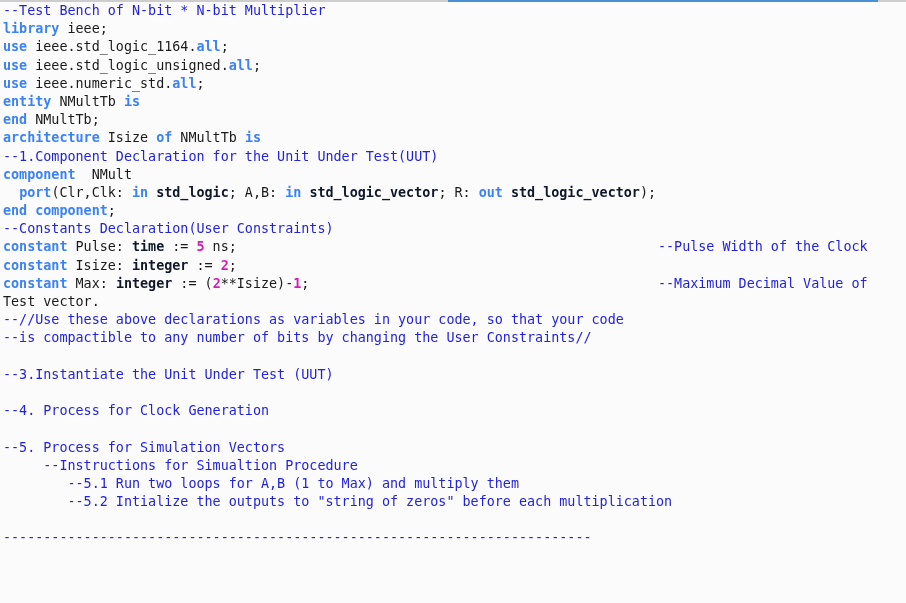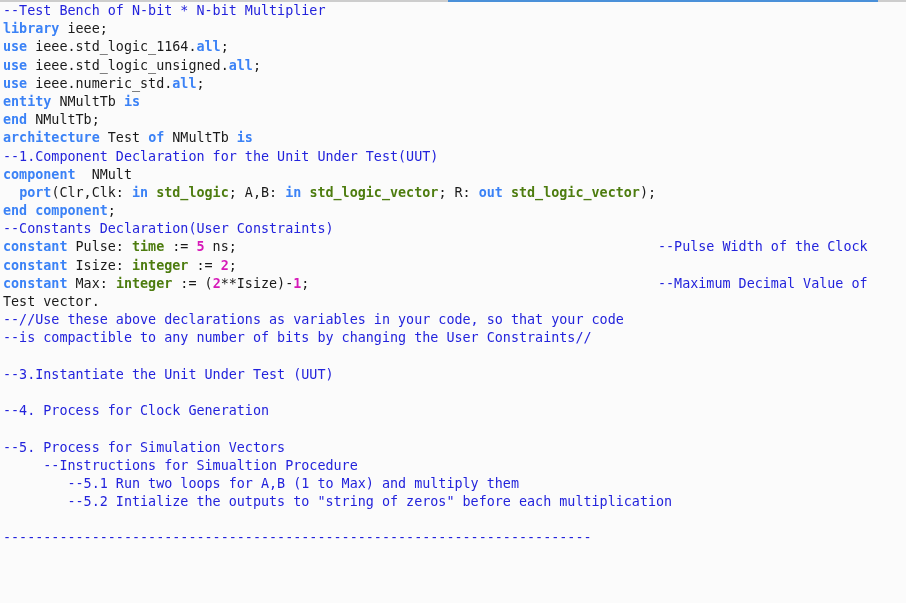--- a/index.html
+++ b/index.html
@@ -54,21 +54,21 @@
     height: 18.2px;
     line-height: 18.2px;
     font-size: 13.4px;
     white-space: pre;
     padding-left: 3px;
     color: #1a1a1a;
     letter-spacing: 0px;
   }
   .tok { white-space: pre; }
   .kw      { color: #3b82f6; font-weight: bold; }
-  .type    { color: #4d7c0f; font-weight: bold; margin-top: 36px; }
+  .type    { color: #0f172a; font-weight: bold; margin-top: 36px; }
   .num     { color: #d619b8; font-weight: bold; }
   .cmt     { color: #2323dc; }
   .plain   { color: #1a1a1a; }
   .trail-cmt {
     position: absolute;
     left: 658px;
     top: 0;
     color: #2323dc;
     white-space: pre;
     text-align: center;
@@ -83,21 +83,21 @@
 </div>
 
 <div id="code-area">
     <div class="code-line"><span class="tok cmt">--Test Bench of N-bit * N-bit Multiplier</span></div>
     <div class="code-line"><span class="tok kw">library</span><span class="tok plain"> ieee;</span></div>
     <div class="code-line"><span class="tok kw">use</span><span class="tok plain"> ieee.std_logic_1164.</span><span class="tok kw">all</span><span class="tok plain">;</span></div>
     <div class="code-line"><span class="tok kw">use</span><span class="tok plain"> ieee.std_logic_unsigned.</span><span class="tok kw">all</span><span class="tok plain">;</span></div>
     <div class="code-line"><span class="tok kw">use</span><span class="tok plain"> ieee.numeric_std.</span><span class="tok kw">all</span><span class="tok plain">;</span></div>
     <div class="code-line"><span class="tok kw">entity</span><span class="tok plain"> NMultTb </span><span class="tok kw">is</span></div>
     <div class="code-line"><span class="tok kw">end</span><span class="tok plain"> NMultTb;</span></div>
-    <div class="code-line"><span class="tok kw">architecture</span><span class="tok plain"> Test </span><span class="tok kw">of</span><span class="tok plain"> NMultTb </span><span class="tok kw">is</span></div>
+    <div class="code-line"><span class="tok kw">architecture</span><span class="tok plain"> Isize </span><span class="tok kw">of</span><span class="tok plain"> NMultTb </span><span class="tok kw">is</span></div>
     <div class="code-line"><span class="tok cmt">--1.Component Declaration for the Unit Under Test(UUT)</span></div>
     <div class="code-line"><span class="tok kw">component</span><span class="tok plain">  NMult</span></div>
     <div class="code-line"><span class="tok plain">  </span><span class="tok kw">port</span><span class="tok plain">(Clr,Clk: </span><span class="tok kw">in</span><span class="tok plain"> </span><span class="tok type">std_logic</span><span class="tok plain">; A,B: </span><span class="tok kw">in</span><span class="tok plain"> </span><span class="tok type">std_logic_vector</span><span class="tok plain">; R: </span><span class="tok kw">out</span><span class="tok plain"> </span><span class="tok type">std_logic_vector</span><span class="tok plain">);</span></div>
     <div class="code-line"><span class="tok kw">end component</span><span class="tok plain">;</span></div>
     <div class="code-line"><span class="tok cmt">--Constants Declaration(User Constraints)</span></div>
     <div class="code-line"><span class="tok kw">constant</span><span class="tok plain"> Pulse: </span><span class="tok type">time</span><span class="tok plain"> := </span><span class="tok num">5</span><span class="tok plain"> ns;</span><span class="trail-cmt">--Pulse Width of the Clock</span></div>
     <div class="code-line"><span class="tok kw">constant</span><span class="tok plain"> Isize: </span><span class="tok type">integer</span><span class="tok plain"> := </span><span class="tok num">2</span><span class="tok plain">;</span></div>
     <div class="code-line"><span class="tok kw">constant</span><span class="tok plain"> Max: </span><span class="tok type">integer</span><span class="tok plain"> := (</span><span class="tok num">2</span><span class="tok plain">**Isize)-</span><span class="tok num">1</span><span class="tok plain">;</span><span class="trail-cmt">--Maximum Decimal Value of</span></div>
     <div class="code-line"><span class="tok plain">Test vector.</span></div>
     <div class="code-line"><span class="tok cmt">--//Use these above declarations as variables in your code, so that your code</span></div>

